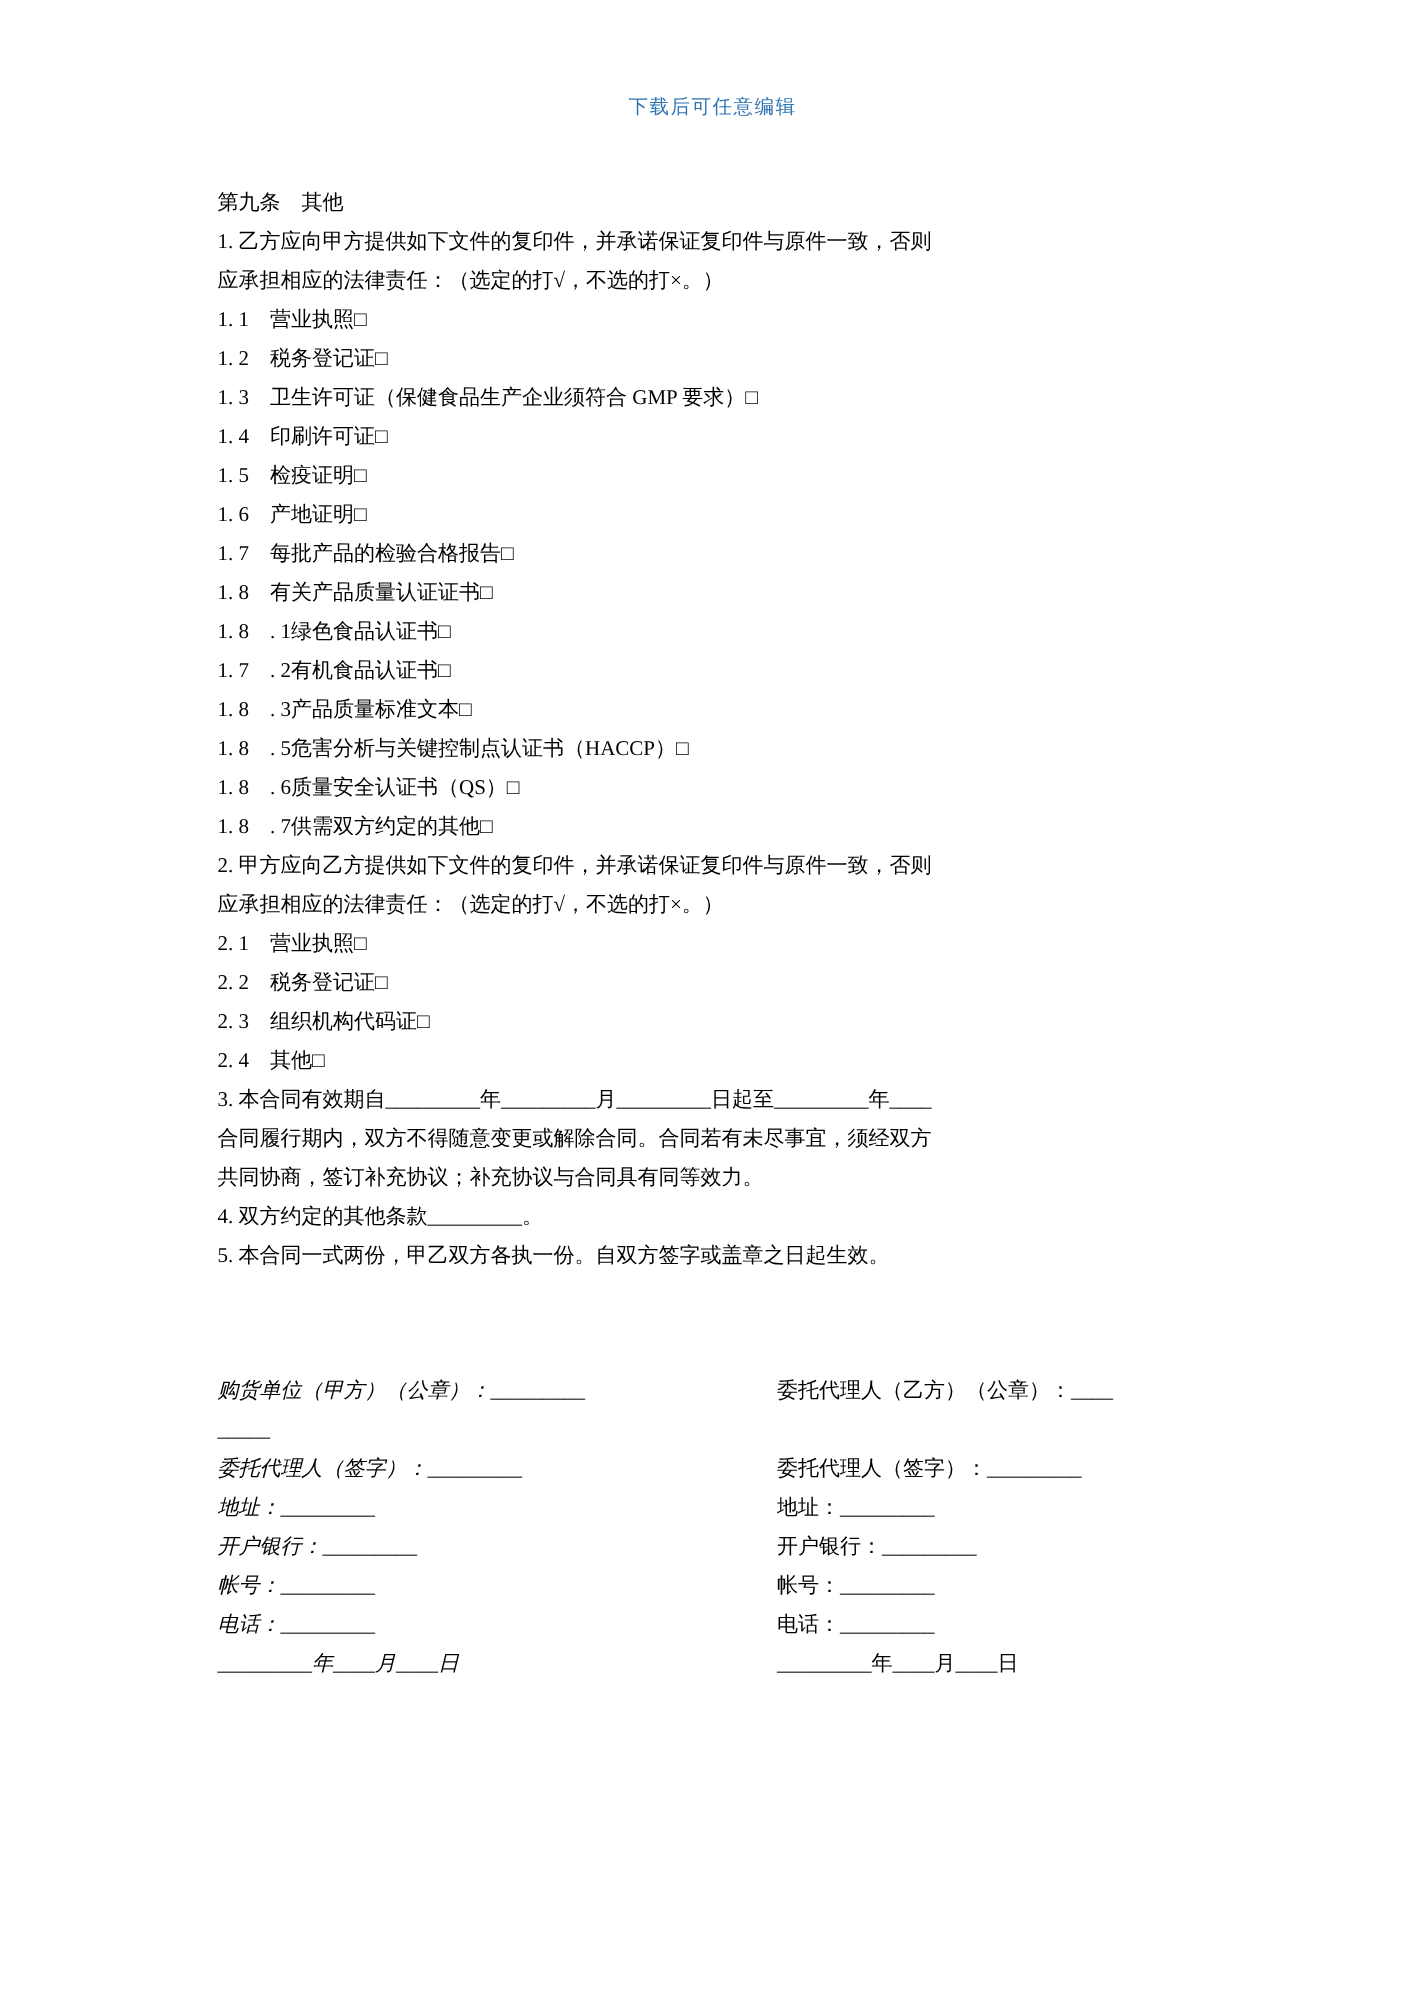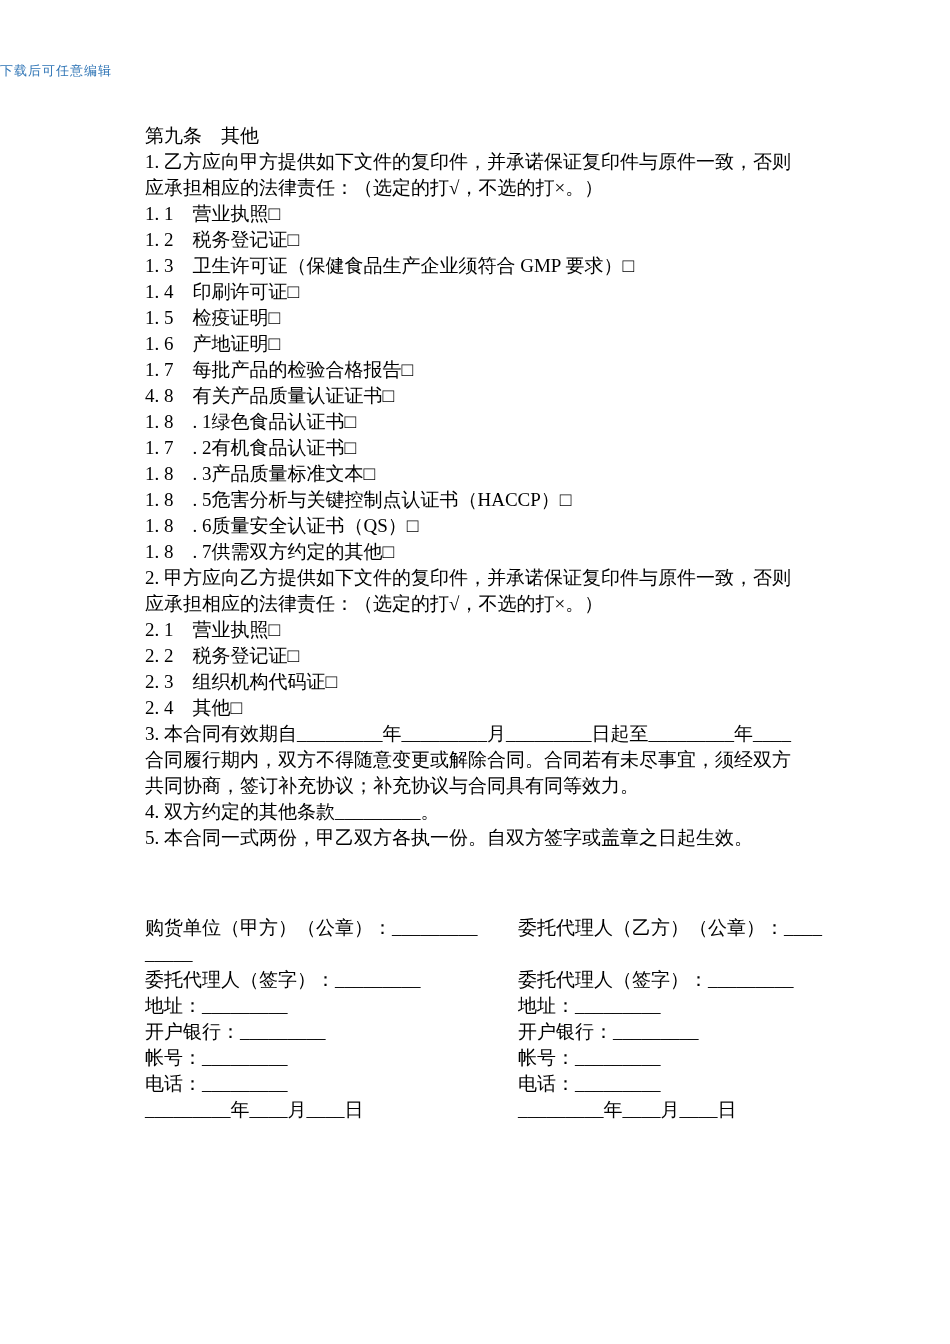--- a/index.html
+++ b/index.html
@@ -14,48 +14,49 @@
     background: #ffffff;
     color: #000000;
     font-family: "Liberation Serif", "DejaVu Serif", serif;
     overflow: hidden;
   }
   .watermark {
     position: absolute;
     top: 62px;
     left: 0;
     right: 0;
-    text-align: left;
+    text-align: center;
     font-size: 13px;
     color: #2e74b5;
     letter-spacing: 1px;
   }
   .doc-body {
     position: absolute;
     top: 123px;
     left: 145px;
     width: 680px;
   }
   .line {
-    font-size: 19px;
+    font-size: 14px;
     line-height: 26px;
     min-height: 26px;
     white-space: pre-wrap;
   }
   .sig-row {
     position: absolute;
     top: 915px;
     left: 145px;
     width: 680px;
     display: flex;
     flex-direction: row;
   }
   .sig-col-left {
     width: 373px;
     flex: 0 0 373px;
+    font-style: italic;
   }
   .sig-col-right {
     width: 307px;
     flex: 0 0 307px;
   }
 </style>
 </head>
 <body>
 
 <div class="page">
@@ -66,21 +67,21 @@
       <div class="line">第九条　其他</div>
       <div class="line">1. 乙方应向甲方提供如下文件的复印件，并承诺保证复印件与原件一致，否则</div>
       <div class="line">应承担相应的法律责任：（选定的打√，不选的打×。）</div>
       <div class="line">1. 1　营业执照□</div>
       <div class="line">1. 2　税务登记证□</div>
       <div class="line">1. 3　卫生许可证（保健食品生产企业须符合 GMP 要求）□</div>
       <div class="line">1. 4　印刷许可证□</div>
       <div class="line">1. 5　检疫证明□</div>
       <div class="line">1. 6　产地证明□</div>
       <div class="line">1. 7　每批产品的检验合格报告□</div>
-      <div class="line">4. 8　有关产品质量认证证书□</div>
+      <div class="line">1. 8　有关产品质量认证证书□</div>
       <div class="line">1. 8　. 1绿色食品认证书□</div>
       <div class="line">1. 7　. 2有机食品认证书□</div>
       <div class="line">1. 8　. 3产品质量标准文本□</div>
       <div class="line">1. 8　. 5危害分析与关键控制点认证书（HACCP）□</div>
       <div class="line">1. 8　. 6质量安全认证书（QS）□</div>
       <div class="line">1. 8　. 7供需双方约定的其他□</div>
       <div class="line">2. 甲方应向乙方提供如下文件的复印件，并承诺保证复印件与原件一致，否则</div>
       <div class="line">应承担相应的法律责任：（选定的打√，不选的打×。）</div>
       <div class="line">2. 1　营业执照□</div>
       <div class="line">2. 2　税务登记证□</div>

